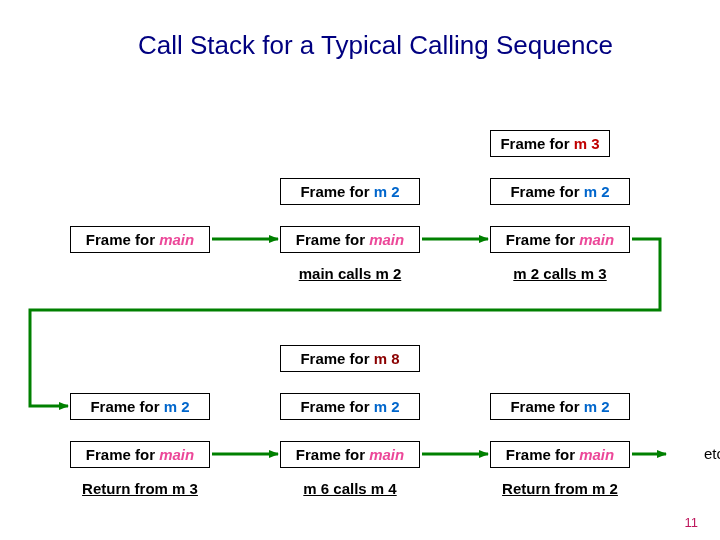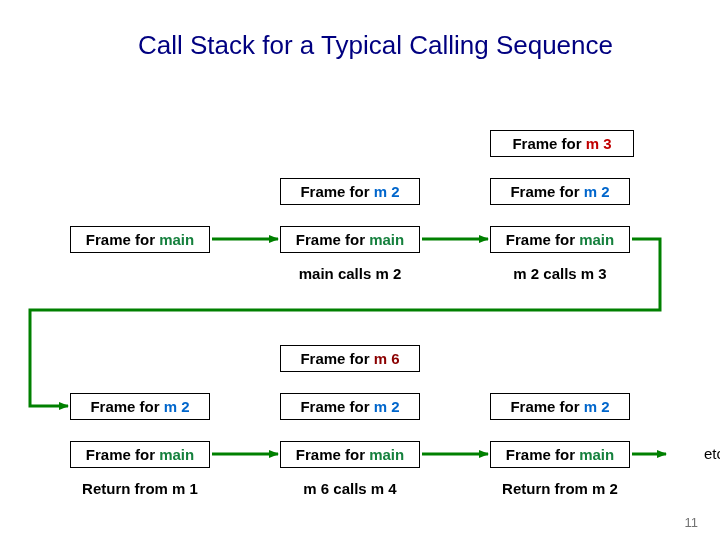--- a/index.html
+++ b/index.html
@@ -30,51 +30,52 @@
     font-size: 15px;
     font-weight: bold;
     text-align: center;
   }
   .label {
     position: absolute;
     font-size: 15px;
     font-weight: bold;
     text-align: center;
     color: #000;
+    text-decoration: underline;
   }
   .pagenum {
     position: absolute;
     bottom: 10px;
     right: 22px;
     font-size: 13px;
-    color: #737373;
+    color: #be185d;
   }
   .etc {
     position: absolute;
     font-size: 15px;
     color: #000;
   }
   svg.arrows {
     position: absolute;
     left: 0; top: 0;
     width: 720px;
     height: 540px;
     pointer-events: none;
   }
   .m3 { color: #c00000; }
   .m2 { color: #0066cc; }
   .m4 { color: #8B0000; }
-  .main { color: #15803d; }
+  .main { color: #ec4899; font-style: italic; }
 </style>
 </head>
 <body>
 
 <div class="title">Call Stack for a Typical Calling Sequence</div>
 
-<div class="frame-box" style="left:490px; top:130px; width:144px;">
+<div class="frame-box" style="left:490px; top:130px; width:120px;">
   <span>Frame for </span><span class="m3">m 3</span>
 </div>
 
 <div class="frame-box" style="left:280px; top:178px; width:140px;">
   <span>Frame for </span><span class="m2">m 2</span>
 </div>
 <div class="frame-box" style="left:490px; top:178px; width:140px;">
   <span>Frame for </span><span class="m2">m 2</span>
 </div>
 
@@ -85,21 +86,21 @@
   <span>Frame for </span><span class="main">main</span>
 </div>
 <div class="frame-box" style="left:490px; top:226px; width:140px;">
   <span>Frame for </span><span class="main">main</span>
 </div>
 
 <div class="label" style="left:280px; top:265px; width:140px;">main calls m 2</div>
 <div class="label" style="left:490px; top:265px; width:140px;">m 2 calls m 3</div>
 
 <div class="frame-box" style="left:280px; top:345px; width:140px;">
-  <span>Frame for </span><span class="m4">m 6</span>
+  <span>Frame for </span><span class="m4">m 8</span>
 </div>
 
 <div class="frame-box" style="left:70px; top:393px; width:140px;">
   <span>Frame for </span><span class="m2">m 2</span>
 </div>
 <div class="frame-box" style="left:280px; top:393px; width:140px;">
   <span>Frame for </span><span class="m2">m 2</span>
 </div>
 <div class="frame-box" style="left:490px; top:393px; width:140px;">
   <span>Frame for </span><span class="m2">m 2</span>
@@ -108,21 +109,21 @@
 <div class="frame-box" style="left:70px; top:441px; width:140px;">
   <span>Frame for </span><span class="main">main</span>
 </div>
 <div class="frame-box" style="left:280px; top:441px; width:140px;">
   <span>Frame for </span><span class="main">main</span>
 </div>
 <div class="frame-box" style="left:490px; top:441px; width:140px;">
   <span>Frame for </span><span class="main">main</span>
 </div>
 
-<div class="label" style="left:70px; top:480px; width:140px;">Return from m 1</div>
+<div class="label" style="left:70px; top:480px; width:140px;">Return from m 3</div>
 <div class="label" style="left:280px; top:480px; width:140px;">m 6 calls m 4</div>
 <div class="label" style="left:490px; top:480px; width:140px;">Return from m 2</div>
 
 <div class="etc" style="left:656px; top:445px;margin-left:48px;">etc.</div>
 
 <div class="pagenum">11</div>
 
 <svg class="arrows">
   <defs>
     <marker id="ah" markerWidth="10" markerHeight="8" refX="9" refY="4" orient="auto" markerUnits="userSpaceOnUse">

